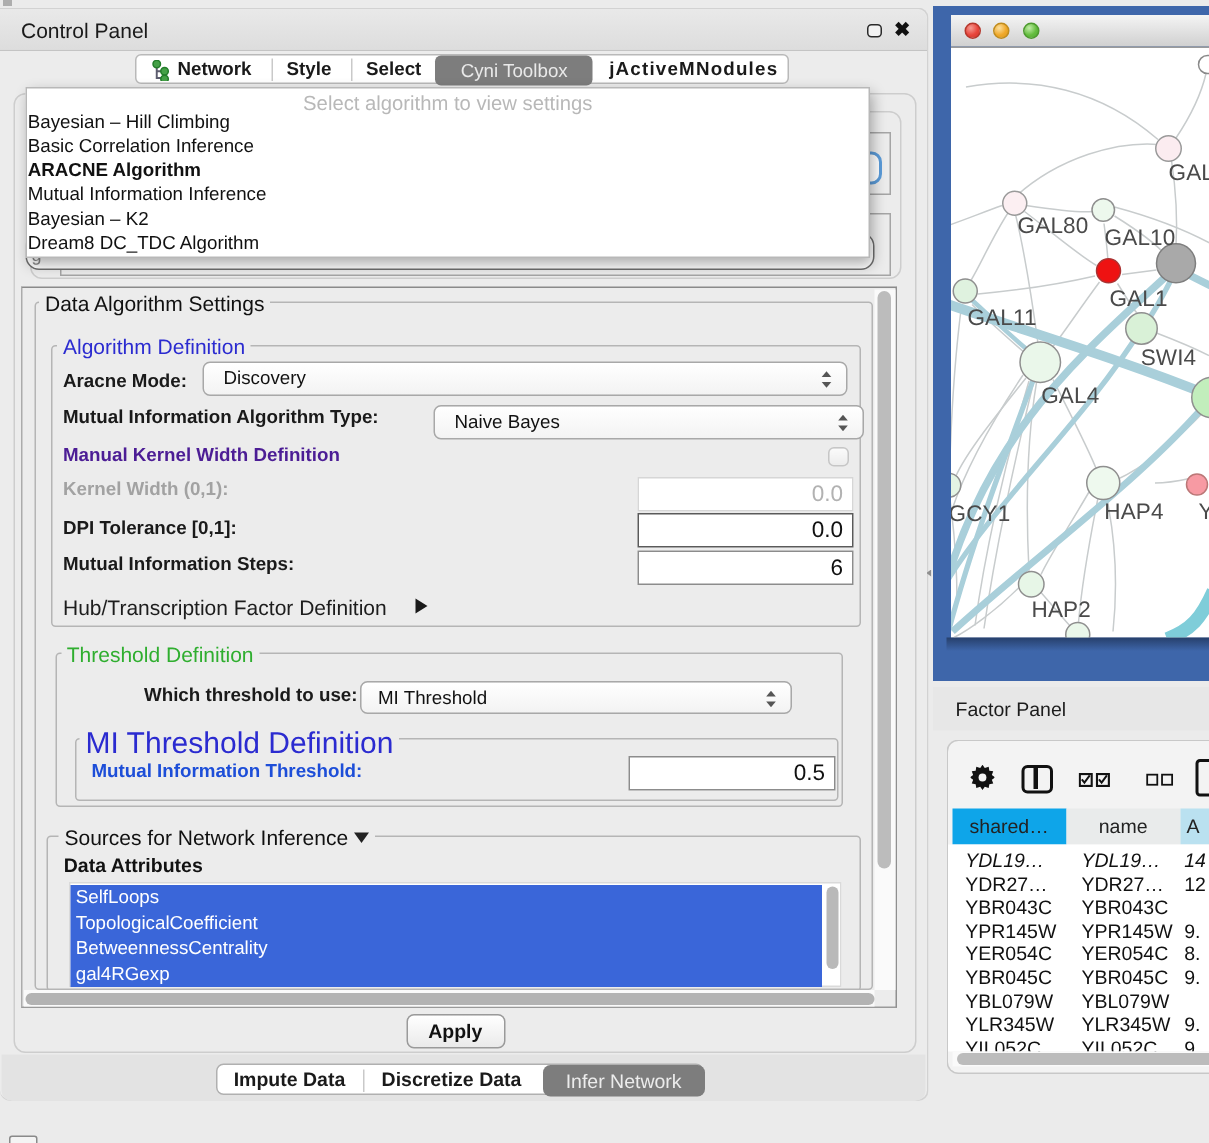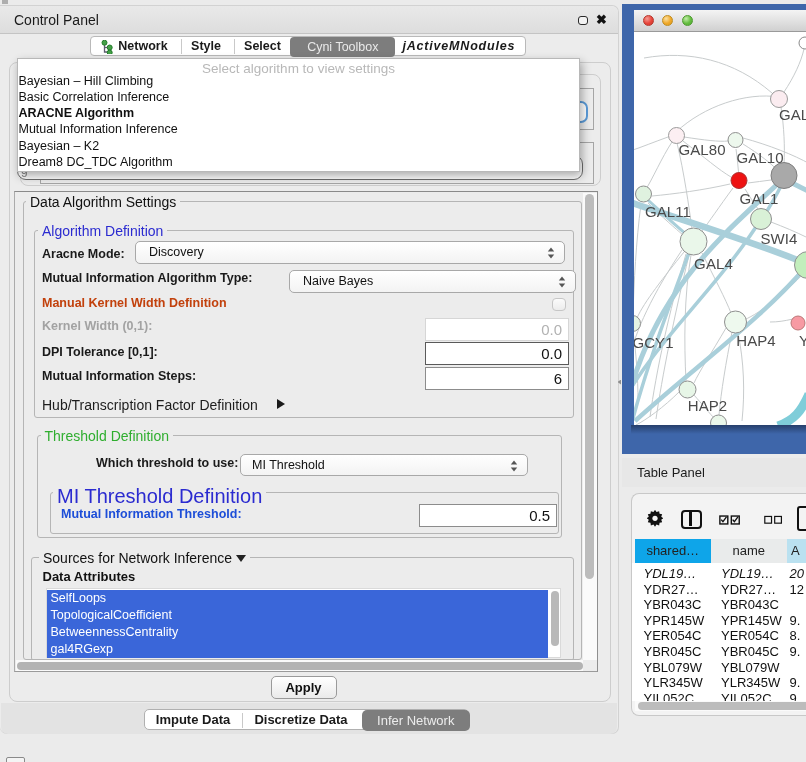--- a/index.html
+++ b/index.html
@@ -93,21 +93,21 @@
 <text x="122" y="314" text-anchor="middle">HAP4</text>
 <text x="165" y="314" text-anchor="start">Y</text>
 <text x="73.5" y="379" text-anchor="middle">HAP2</text>
 </g>
 </svg>
 </div>
 
 <div class="abs" style="left:631px; top:424.5px; width:175px; height:9px; background:linear-gradient(rgba(15,25,45,0.5),rgba(15,25,45,0));"></div>
 
 <div class="abs" style="left:622px; top:458px; width:184px; height:29px; background:#e7e7e7; color:#1c1c1c; font-size:13px; line-height:29px;">
-  <span style="margin-left:15px;">Table Panel</span>
+  <span style="margin-left:15px;">Factor Panel</span>
 </div>
 <div class="abs" style="left:630.5px; top:493px; width:175.5px; height:223px; background:#f3f3f3; border:1px solid #c8c8c8; border-right:none; border-radius:8px 0 0 8px; overflow:hidden;">
 
   <svg class="abs" style="left:15px; top:15.5px;" width="16" height="17" viewBox="0 0 19 19">
     <path fill="#111" d="M9.5 0 L11.3 2.6 L14.4 1.6 L14.9 4.7 L18 5.2 L16.9 8.2 L19.4 10 L16.9 11.9 L18 14.9 L14.9 15.4 L14.4 18.5 L11.3 17.5 L9.5 20 L7.7 17.5 L4.6 18.5 L4.1 15.4 L1 14.9 L2.1 11.9 L-0.4 10 L2.1 8.2 L1 5.2 L4.1 4.7 L4.6 1.6 L7.7 2.6 Z" transform="translate(0,-0.8)"></path>
     <circle cx="9.5" cy="9.3" r="3.1" fill="#f3f3f3"></circle>
   </svg>
   <div class="abs" style="left:49.5px; top:16px; width:21px; height:19px; border:2.5px solid #111; border-radius:4px;">
       <div class="abs" style="left:6.3px; top:0; width:2.5px; height:14px; background:#111;"></div>
     </div>
@@ -124,21 +124,21 @@
   <div class="abs" style="left:165px; top:12px; width:16px; height:25px; border:2.5px solid #111; border-radius:3px; background:#f3f3f3;"></div>
 
   <div class="abs" style="left:3.5px; top:45px; width:75.5px; height:24px; background:#0ea5e9; font-size:13px; color:#222; text-align:center; line-height:24px;">shared…</div>
   <div class="abs" style="left:79.5px; top:45px; width:75.5px; height:24px; background:#e9ebeb; font-size:13px; color:#222; text-align:center; line-height:24px;">name</div>
   <div class="abs" style="left:155.5px; top:45px; width:20px; height:24px; background:#bae1f0; font-size:13px; color:#222; line-height:24px;"><span style="margin-left:4px;">A</span></div>
 
   <div class="abs" style="left:0px; top:69px; width:175.5px; height:138px; background:#ffffff; font-size:13px; color:#111; overflow:hidden;">
     <div class="abs" style="left:0; top:3.0px; width:175.5px; height:15.6px; line-height:15.6px;font-style:italic;">
         <span class="abs" style="left:12px;">YDL19…</span>
         <span class="abs" style="left:89.5px;">YDL19…</span>
-        <span class="abs" style="left:158px;">20</span>
+        <span class="abs" style="left:158px;">14</span>
       </div>
     <div class="abs" style="left:0; top:18.6px; width:175.5px; height:15.6px; line-height:15.6px;">
         <span class="abs" style="left:12px;">YDR27…</span>
         <span class="abs" style="left:89.5px;">YDR27…</span>
         <span class="abs" style="left:158px;">12</span>
       </div>
     <div class="abs" style="left:0; top:34.2px; width:175.5px; height:15.6px; line-height:15.6px;">
         <span class="abs" style="left:12px;">YBR043C</span>
         <span class="abs" style="left:89.5px;">YBR043C</span>
         <span class="abs" style="left:158px;"></span>
@@ -194,21 +194,21 @@
       <circle cx="3.5" cy="2.7" r="2.5" fill="#44a047" stroke="#237d2b" stroke-width="1"></circle>
       <circle cx="8.7" cy="7.5" r="2.5" fill="#44a047" stroke="#237d2b" stroke-width="1"></circle>
       <circle cx="8.7" cy="12.6" r="2.5" fill="#44a047" stroke="#237d2b" stroke-width="1"></circle>
     </svg>
     <div class="abs" style="left:27px; top:0; width:51px; text-align:center; line-height:19px;">Network</div>
     <div class="abs" style="left:90.5px; top:2px; height:15px; border-left:1px solid #c9c9c9;"></div>
     <div class="abs" style="left:91px; top:0; width:49px; text-align:center; line-height:19px;">Style</div>
     <div class="abs" style="left:143.5px; top:2px; height:15px; border-left:1px solid #c9c9c9;"></div>
     <div class="abs" style="left:147px; top:0; width:50px; text-align:center; line-height:19px;">Select</div>
     <div class="abs" style="left:199.8px; top:-0.5px; width:105px; height:20px; background:#7d7d7d; border-radius:4px; color:#e9e9e9; text-align:center; line-height:20px; font-weight:normal;">Cyni Toolbox</div>
-    <div class="abs" style="left:312px; top:0; width:120px; text-align:left; line-height:19px; letter-spacing:0.8px;font-style:italic;">jActiveMNodules</div>
+    <div class="abs" style="left:312px; top:0; width:120px; text-align:center; line-height:19px; letter-spacing:0.8px;">jActiveMNodules</div>
   </div>
 
   <div class="abs" style="left:8.5px; top:56px; width:602px; height:640px; background:#ececec; border:1px solid #cdcdcd; border-radius:8px;"></div>
 
   <div class="abs" style="left:1px; top:697px; width:616px; height:31px; background:#e3e3e3; border-radius:0 0 7px 7px;"></div>
 
   <div class="abs" style="left:617.5px; top:373.5px; width:3.5px; height:5px; background:#8f8f8f; clip-path:polygon(100% 0, 100% 100%, 0 50%);"></div>
 
   <div class="abs" style="left:14px; top:185px; width:584px; height:481px; background:#ececec; border-top:1px solid #8a8a8a; border-left:1px solid #ababab; border-right:1px solid #8f8f8f; border-bottom:1px solid #9a9a9a; overflow:hidden;">
 
@@ -228,21 +228,21 @@
         </svg>
     </div>
     <div class="abs" style="left:27px; top:79px; font-size:12.5px; font-weight:bold; line-height:14px; color:#1a1a1a;">Mutual Information Algorithm Type:</div>
     <div class="abs" style="left:274px; top:78px; width:287px; height:23px; background:linear-gradient(#ffffff,#f3f3f3); border:1px solid #a8a8a8; border-radius:5px; font-size:12.5px; color:#111; line-height:20px;">
       <span style="margin-left:13px;">Naive Bayes</span>
       <svg class="abs" style="right:9px; top:5px;" width="8" height="12" viewBox="0 0 8 12">
           <path d="M4 0.5 L7.2 4.4 H0.8 Z" fill="#555"></path>
           <path d="M4 11.5 L7.2 7.6 H0.8 Z" fill="#555"></path>
         </svg>
     </div>
-    <div class="abs" style="left:27px; top:104px; font-size:12.5px; font-weight:bold; line-height:14px; color:#c2410c;">Manual Kernel Width Definition</div>
+    <div class="abs" style="left:27px; top:104px; font-size:12.5px; font-weight:bold; line-height:14px; color:#4c1d95;">Manual Kernel Width Definition</div>
     <div class="abs" style="left:537px; top:105.5px; width:13.5px; height:13.5px; background:linear-gradient(#fbfbfb,#ececec); border:1px solid #c6c6c6; border-radius:4px;"></div>
     <div class="abs" style="left:27px; top:127px; font-size:12.5px; font-weight:bold; line-height:14px; color:#a2a2a2;">Kernel Width (0,1):</div>
     <div class="abs" style="left:410px; top:125.5px; width:144px; height:23px; background:#ffffff; border:1px solid #d6d6d6; font-size:15px; color:#b2b2b2; line-height:21px; text-align:right; padding-right:6px;">0.0</div>
     <div class="abs" style="left:27px; top:153px; font-size:12.5px; font-weight:bold; line-height:14px; color:#1a1a1a;">DPI Tolerance [0,1]:</div>
     <div class="abs" style="left:410px; top:150px; width:144px; height:23px; background:#ffffff; border:1.5px solid #5a5a5a; font-size:15px; color:#111; line-height:21px; text-align:right; padding-right:6px;">0.0</div>
     <div class="abs" style="left:27px; top:177px; font-size:12.5px; font-weight:bold; line-height:14px; color:#1a1a1a;">Mutual Information Steps:</div>
     <div class="abs" style="left:410px; top:174.5px; width:144px; height:23px; background:#ffffff; border:1px solid #8c8c8c; font-size:15px; color:#111; line-height:21px; text-align:right; padding-right:6px;">6</div>
     <div class="abs" style="left:27px; top:205px; font-size:14px; line-height:16px; color:#1d1d1d;">Hub/Transcription Factor Definition</div>
     <div class="abs" style="left:262px; top:207px; width:0; height:0; border-top:5.5px solid transparent; border-bottom:5.5px solid transparent; border-left:8px solid #1a1a1a;"></div>
 

